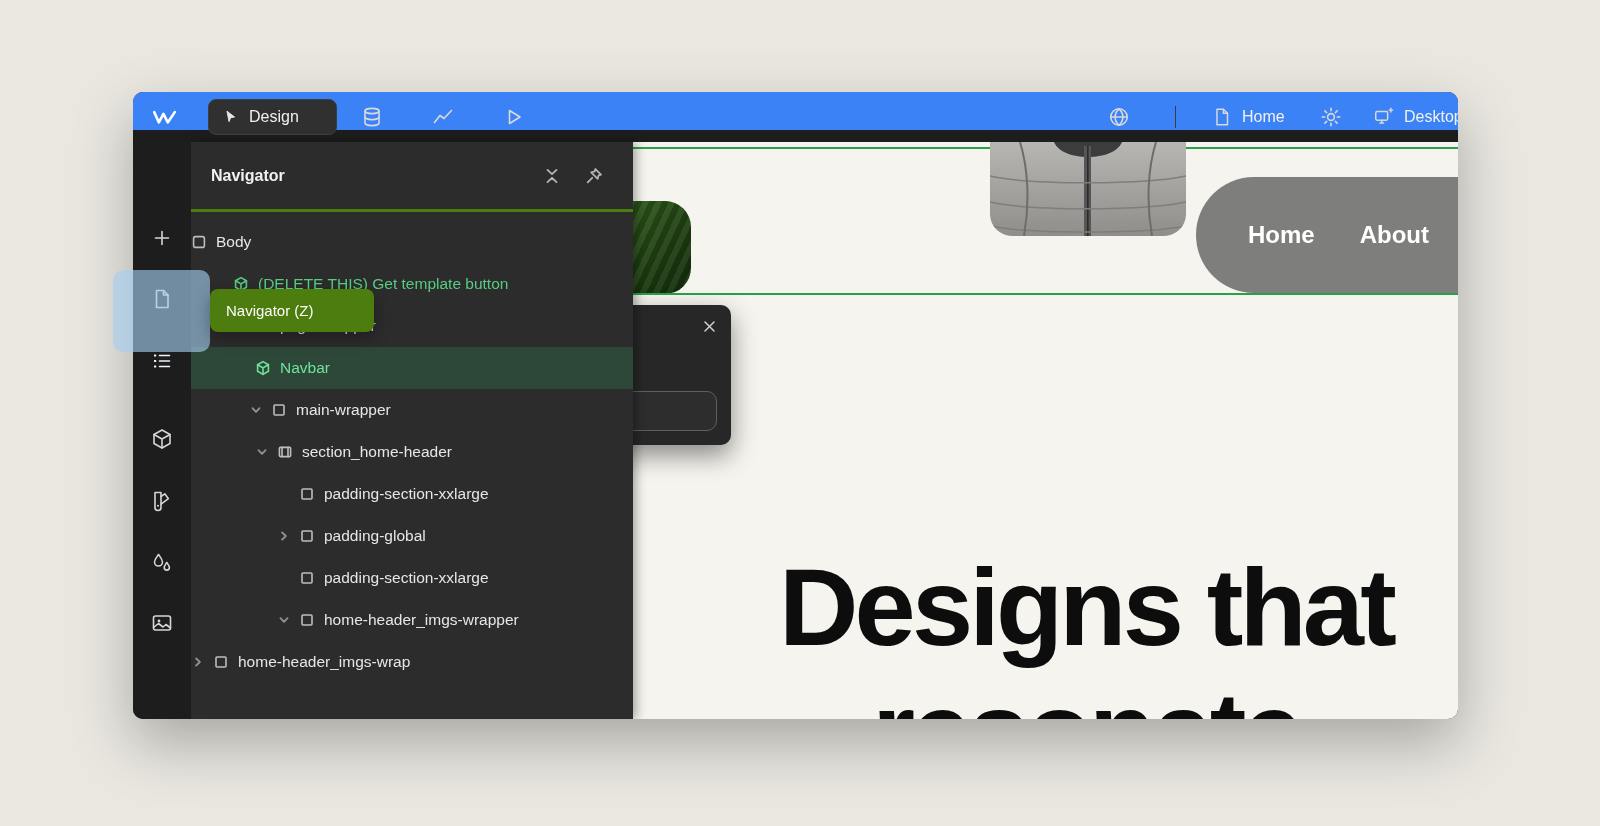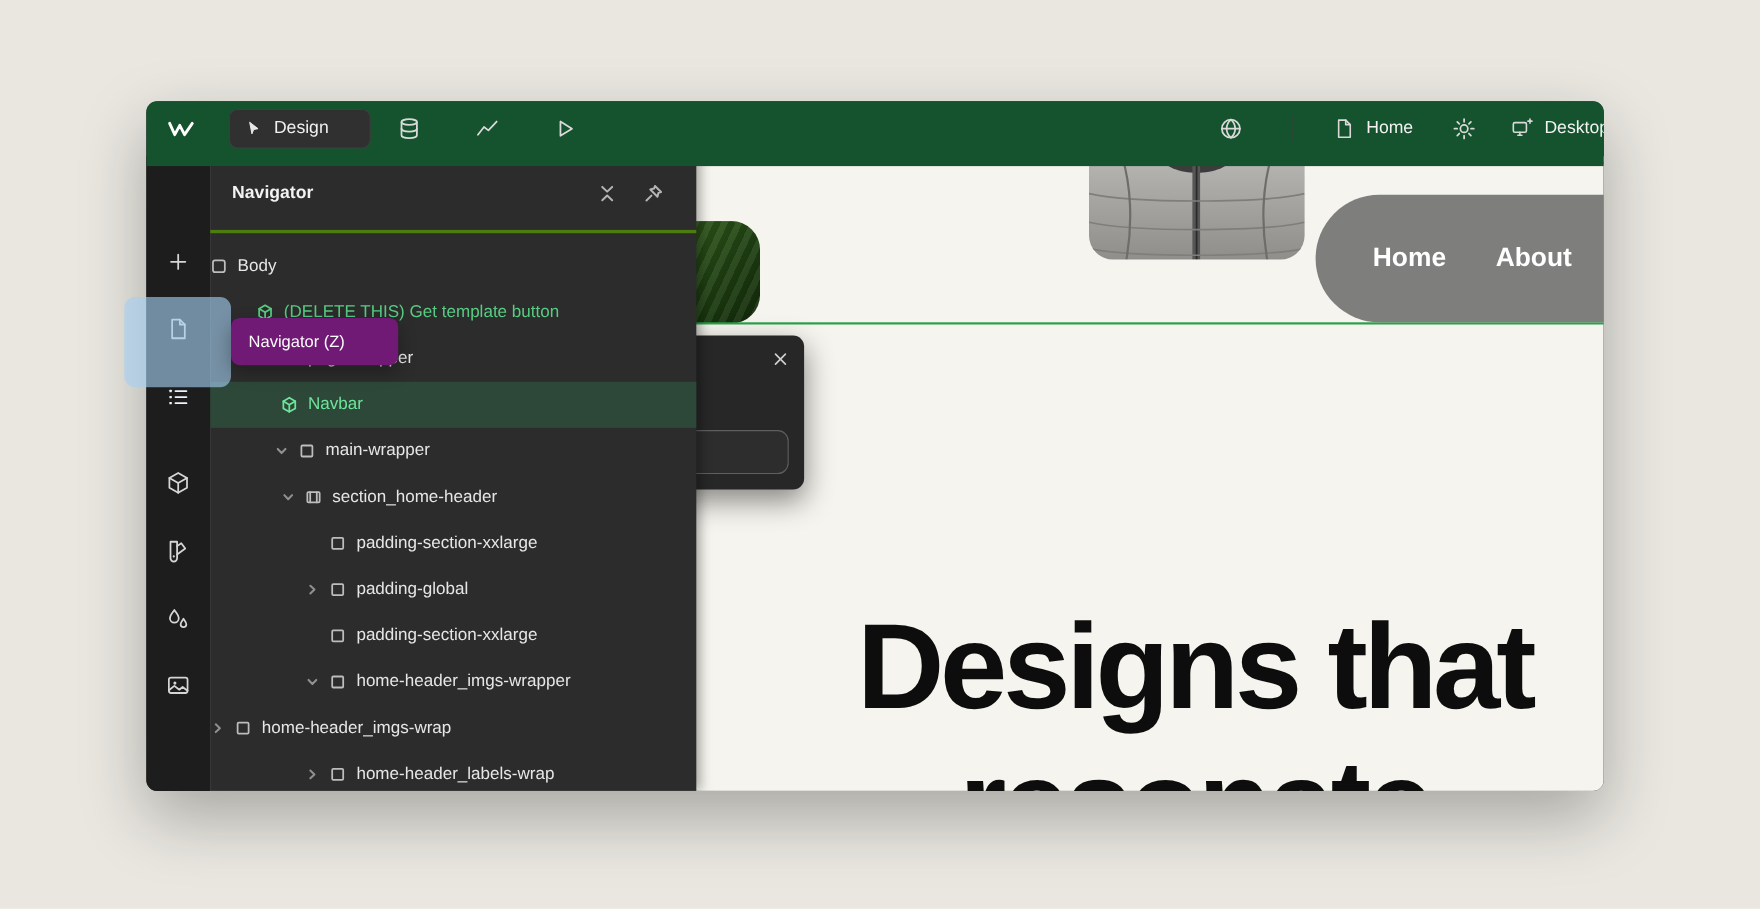--- a/index.html
+++ b/index.html
@@ -13,21 +13,21 @@
   .stroke-ic svg{stroke:currentColor;fill:none;stroke-width:1.6;stroke-linecap:round;stroke-linejoin:round;width:100%;height:100%;}
 
   
   .app-window{
     position:absolute;left:133px;top:92px;width:1325px;height:627px;
     background:#1d1d1d;border-radius:10px;overflow:hidden;
     box-shadow:0 24px 60px rgba(0,0,0,.28);
   }
 
   
-  .topbar{position:absolute;left:0;top:0;right:0;height:59px;background:#14532d;z-index:15;}
+  .topbar{position:absolute;left:0;top:0;right:0;height:38px;background:#3b82f6;z-index:15;}
   .logo{position:absolute;left:18px;top:12px;width:27px;height:26px;color:#fff;}
   .design-btn{
     position:absolute;left:75px;top:7px;width:129px;height:36px;
     background:#303030;border:1px solid #3e3e3e;border-radius:8px;
     display:flex;align-items:center;gap:9px;padding-left:13px;box-sizing:border-box;
     color:#f0f0f0;font-size:16px;
   }
   .design-btn .ic{width:18px;height:18px;color:#e8e8e8;}
   .tb-ic{position:absolute;top:13px;width:24px;height:24px;color:#d9d9d9;}
   .tb-divider{position:absolute;top:14px;width:1px;height:22px;background:#3c3c3c;}
@@ -94,22 +94,22 @@
   .tree-icon{width:16px;height:16px;margin-right:9px;color:#bdbdbd;flex:none;}
   .tree-row.green .tree-icon,.tree-row.selected .tree-icon{color:currentColor;}
   .tree-label{white-space:nowrap;}
 
   
   .blue-highlight{
     position:absolute;left:113px;top:270px;width:97px;height:82px;z-index:40;
     background:rgba(164,206,240,.62);border-radius:10px;
   }
   .tooltip{
-    position:absolute;left:210px;top:289px;width:152px;height:43px;z-index:50;
-    background:#701a75;border-radius:8px;box-shadow:0 6px 16px rgba(0,0,0,.3);
+    position:absolute;left:210px;top:289px;width:164px;height:43px;z-index:50;
+    background:#4d7c0f;border-radius:8px;box-shadow:0 6px 16px rgba(0,0,0,.3);
     display:flex;align-items:center;padding-left:16px;box-sizing:border-box;
     color:#fdfdfd;font-size:15px;
   }
 </style>
 </head>
 <body>
 
 <div class="app-window">
 
   <div class="canvas">
@@ -281,33 +281,20 @@
               <path d="M4.4 3l3.2 3-3.2 3"></path>
             </svg>
           </span>
           <span class="tree-icon stroke-ic">
             <svg viewBox="0 0 16 16">
               <rect x="3" y="3" width="10" height="10" rx="1"></rect>
             </svg>
           </span>
           <span class="tree-label">home-header_imgs-wrap</span>
         </div>
-        <div class="tree-row" style="padding-left: 86px;">
-          <span class="chev stroke-ic">
-            <svg viewBox="0 0 12 12">
-              <path d="M4.4 3l3.2 3-3.2 3"></path>
-            </svg>
-          </span>
-          <span class="tree-icon stroke-ic">
-            <svg viewBox="0 0 16 16">
-              <rect x="3" y="3" width="10" height="10" rx="1"></rect>
-            </svg>
-          </span>
-          <span class="tree-label">home-header_labels-wrap</span>
-        </div>
       </div>
   </div>
 
   <div class="topbar">
     <span class="logo stroke-ic">
       <svg viewBox="0 0 24 24" style="stroke-width:2.4">
           <path d="M2.5 7.5l4.3 9.5L11 9.2l4 7.8 6.5-9.5"></path>
         </svg>
     </span>
     <div class="design-btn">

